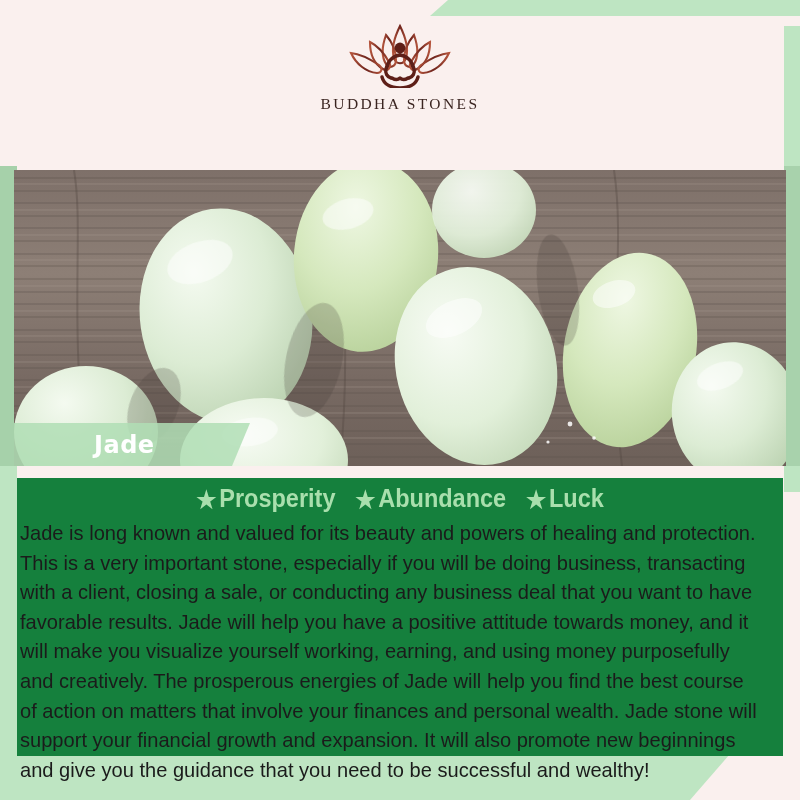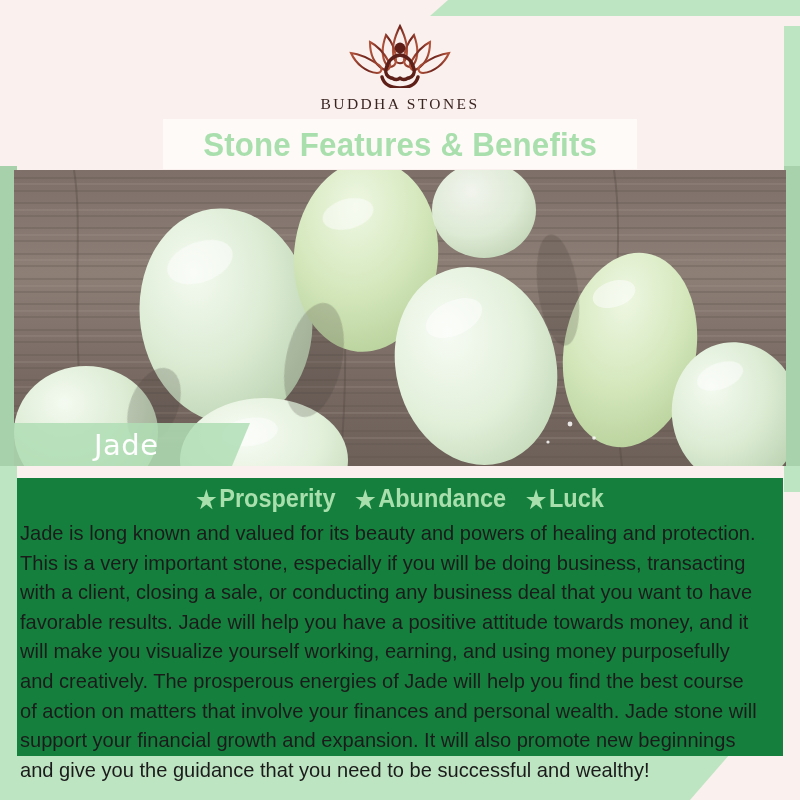--- a/index.html
+++ b/index.html
@@ -137,22 +137,22 @@
     width: 236px;
     height: 43px;
     background: rgba(176, 222, 181, 0.85);
     clip-path: polygon(0 0, 100% 0, calc(100% - 18px) 100%, 0 100%);
     display: flex;
     align-items: center;
   }
   .jade-text {
     margin-left: 80px;
     color: #ffffff;
-    font-size: 29px;
-    font-weight: normal;
+    font-size: 24px;
+    font-weight: bold;
     font-family: "DejaVu Sans", sans-serif;
     letter-spacing: 0.5px;
   }
 
   
   .content-panel {
     position: absolute;
     top: 478px;
     left: 17px;
     width: 766px;
@@ -241,23 +241,20 @@
 
           <path d="M58 55 C60 63 68 66 76 66 C84 66 92 63 94 55"></path>
 
           <path d="M68 56 C71 58 74 58 76 56 C78 58 81 58 84 56"></path>
         </g>
       </svg>
     </span>
     <span class="logo-word">BUDDHA STONES</span>
   </div>
 
-  <div class="title-banner">
-    <span class="title-text">Stone Features &amp; Benefits</span>
-  </div>
 
   <div class="photo">
     <svg width="772" height="296" viewBox="0 0 772 296" xmlns="http://www.w3.org/2000/svg">
       <defs>
         <linearGradient id="wood" x1="0" y1="0" x2="0" y2="1">
           <stop offset="0%" stop-color="#7e7069"></stop>
           <stop offset="35%" stop-color="#8d7f76"></stop>
           <stop offset="70%" stop-color="#786a63"></stop>
           <stop offset="100%" stop-color="#6d6059"></stop>
         </linearGradient>

